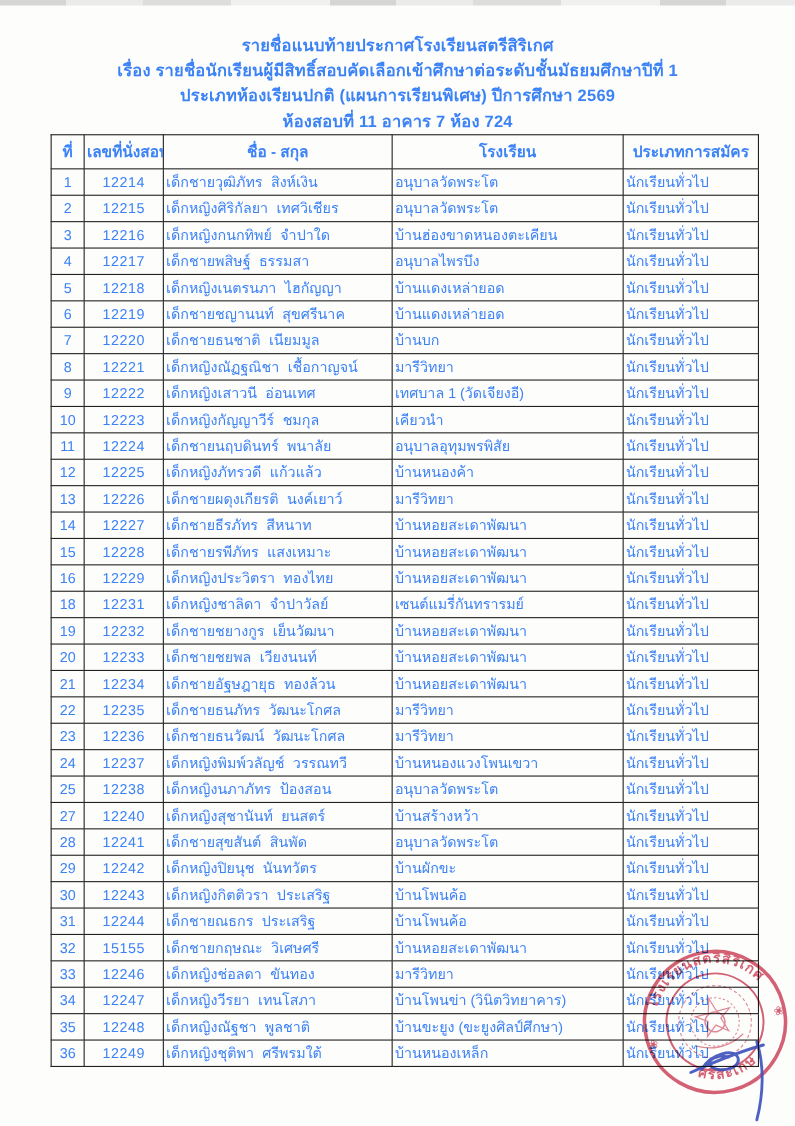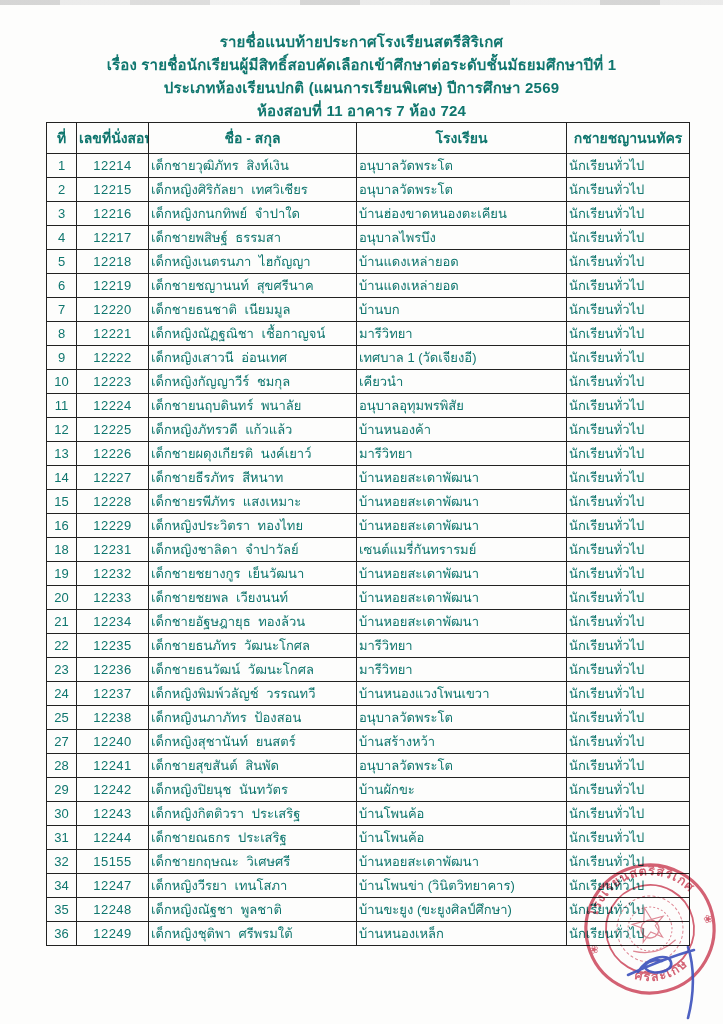--- a/index.html
+++ b/index.html
@@ -4,21 +4,21 @@
 <style>
   html,body{margin:0;padding:0;}
   body{background:#9a9a9a;}
   .page{
     position:relative;
     width:723px;height:1024px;
     margin:0 auto;
     background:#fdfdfc;
     overflow:hidden;
     font-family:"Liberation Sans","DejaVu Sans",sans-serif;
-    color:#0f766e;
+    color:#3b82f6;
   }
   .scan-artifact{
     position:absolute;top:0;left:0;width:100%;height:5px;
     background:repeating-linear-gradient(90deg,#b5b5b5 0 60px,#dcdcdc 60px 130px,#c3c3c3 130px 210px,#e6e6e6 210px 300px);
     opacity:.55;
   }
   .title-block{
     padding-top:30px;
     text-align:center;
   }
@@ -84,21 +84,21 @@
         <col class="w-name">
         <col class="w-school">
         <col class="w-type">
     </colgroup>
     <thead>
       <tr>
         <th>ที่</th>
         <th>เลขที่นั่งสอบ</th>
         <th>ชื่อ - สกุล</th>
         <th>โรงเรียน</th>
-        <th>กชายชญานนทัคร</th>
+        <th>ประเภทการสมัคร</th>
       </tr>
     </thead>
     <tbody>
         <tr>
           <td class="c-no">1</td>
           <td class="c-seat">12214</td>
           <td class="c-name">เด็กชายวุฒิภัทร สิงห์เงิน</td>
           <td class="c-school">อนุบาลวัดพระโต</td>
           <td class="c-type">นักเรียนทั่วไป</td>
         </tr>
@@ -296,20 +296,27 @@
           <td class="c-seat">12244</td>
           <td class="c-name">เด็กชายณธกร ประเสริฐ</td>
           <td class="c-school">บ้านโพนค้อ</td>
           <td class="c-type">นักเรียนทั่วไป</td>
         </tr>
         <tr>
           <td class="c-no">32</td>
           <td class="c-seat">15155</td>
           <td class="c-name">เด็กชายกฤษณะ วิเศษศรี</td>
           <td class="c-school">บ้านหอยสะเดาพัฒนา</td>
+          <td class="c-type">นักเรียนทั่วไป</td>
+        </tr>
+        <tr>
+          <td class="c-no">33</td>
+          <td class="c-seat">12246</td>
+          <td class="c-name">เด็กหญิงช่อลดา ขันทอง</td>
+          <td class="c-school">มารีวิทยา</td>
           <td class="c-type">นักเรียนทั่วไป</td>
         </tr>
         <tr>
           <td class="c-no">34</td>
           <td class="c-seat">12247</td>
           <td class="c-name">เด็กหญิงวีรยา เทนโสภา</td>
           <td class="c-school">บ้านโพนข่า (วินิตวิทยาคาร)</td>
           <td class="c-type">นักเรียนทั่วไป</td>
         </tr>
         <tr>

